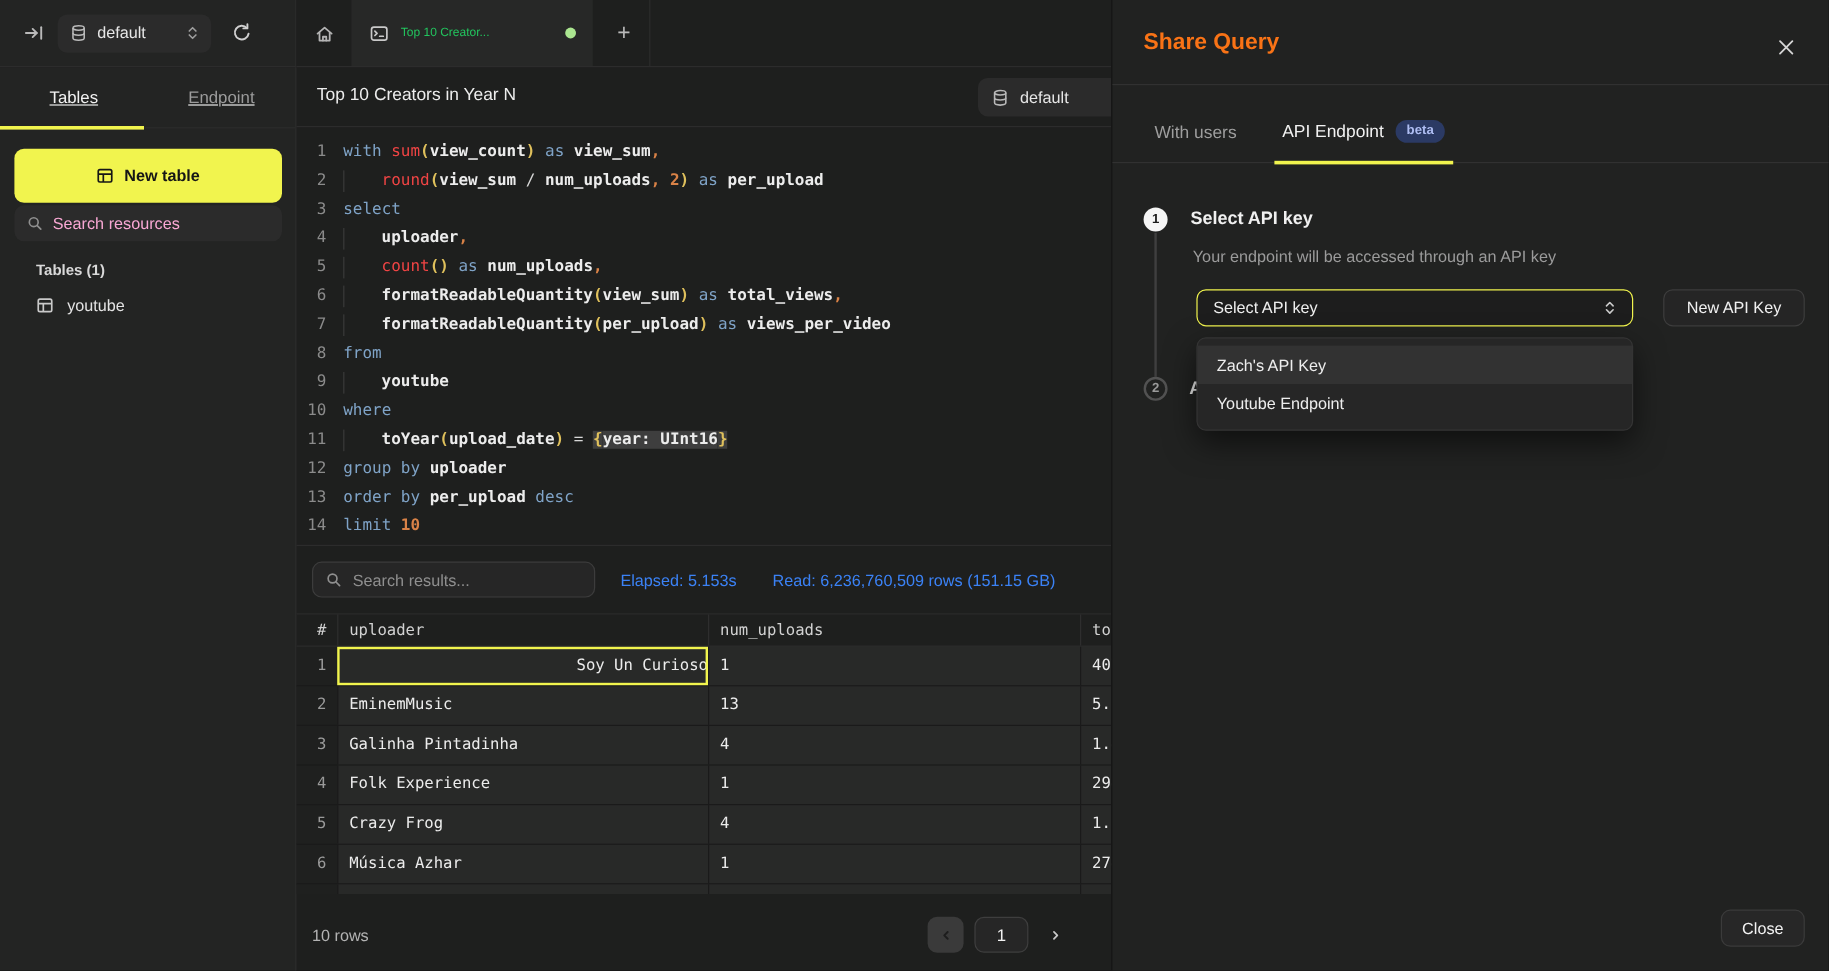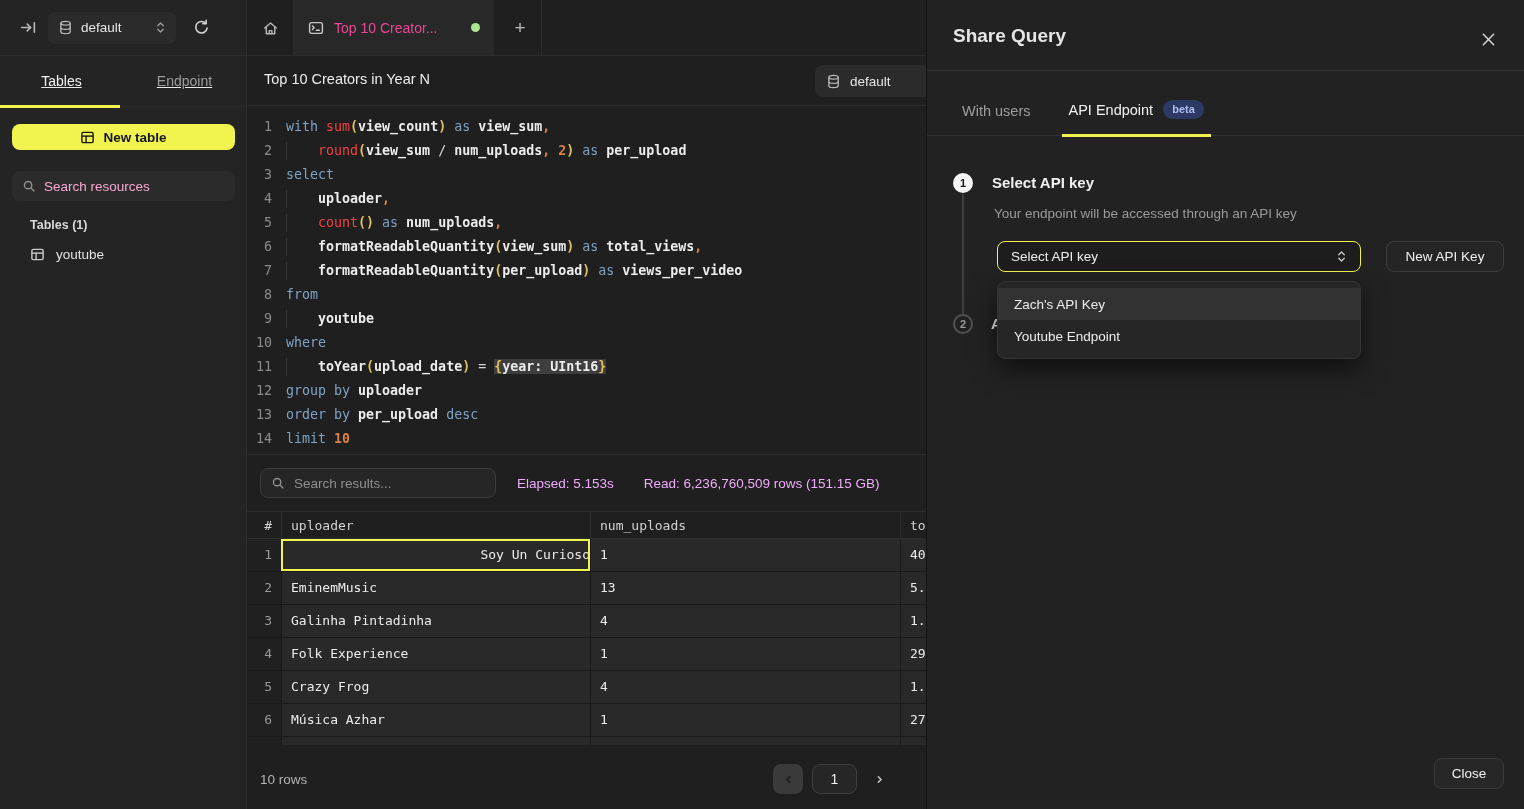--- a/index.html
+++ b/index.html
@@ -17,38 +17,38 @@
   .db-pill .lbl{color:#e6e6e6;font-size:13.5px;flex:1;}
   .refresh-btn{margin-left:12px;width:26px;height:26px;display:flex;align-items:center;justify-content:center;cursor:pointer;}
 
   
   .sidebar{position:absolute;left:0;top:56px;width:247px;height:753px;background:#232423;
     border-right:1px solid #2c2c2c;box-sizing:border-box;}
   .side-tabs{display:flex;height:50px;border-bottom:1px solid #2c2c2c;text-decoration:underline;}
   .side-tab{flex:1;display:flex;align-items:center;justify-content:center;font-size:14px;color:#9c9c9c;cursor:pointer;position:relative;}
   .side-tab.active{color:#f2f2f2;}
   .side-tab.active::after{content:'';position:absolute;left:0;right:3px;bottom:-2px;height:3px;background:var(--accent);}
-  .new-table-btn{position:absolute;left:12px;top:68px;width:223px;height:26px;background:var(--accent);
+  .new-table-btn{position:absolute;left:12px;top:68px;width:223px;height:45px;background:var(--accent);
     border-radius:8px;display:flex;align-items:center;justify-content:center;gap:8px;color:#161616;
     font-weight:bold;font-size:13.5px;cursor:pointer;}
   .new-table-btn .icon{color:#161616;}
   .side-search{position:absolute;left:12px;top:115px;width:223px;height:30px;background:#2b2b2b;border-radius:8px;
     display:flex;align-items:center;gap:8px;padding:0 10px;box-sizing:border-box;}
   .side-search .ph{color:#f9a8d4;font-size:13.5px;}
   .side-section{position:absolute;left:30px;top:162px;font-size:12.5px;font-weight:bold;color:#d9d9d9;}
   .table-item{position:absolute;left:0;top:183px;width:247px;height:30px;display:flex;align-items:center;gap:11px;
     padding-left:30px;box-sizing:border-box;cursor:pointer;font-size:13.5px;color:#e3e3e3;}
 
   
   .tabbar{position:absolute;left:247px;top:0;width:1277px;height:56px;background:#1e1f1e;border-bottom:1px solid #2c2c2c;box-sizing:border-box;}
   .home-btn{position:absolute;left:9px;top:14px;width:28px;height:28px;display:flex;align-items:center;justify-content:center;cursor:pointer;}
   .tabbar-div1{position:absolute;left:46px;top:0;width:1px;height:55px;background:#2c2c2c;}
   .query-tab{position:absolute;left:47px;top:0;width:200px;height:55px;background:#272827;display:flex;align-items:center;
     gap:10px;padding:0 14px;box-sizing:border-box;cursor:pointer;}
-  .query-tab .t-title{color:#ec4899;font-size:14px;flex:1;white-space:nowrap;overflow:hidden;}
+  .query-tab .t-title{color:#22c55e;font-size:10px;flex:1;white-space:nowrap;overflow:hidden;}
   .t-dot{width:9px;height:9px;border-radius:50%;background:var(--green);}
   .plus-btn{position:absolute;left:258px;top:13px;width:30px;height:30px;display:flex;align-items:center;justify-content:center;
     color:#b9b9b9;font-size:19px;cursor:pointer;font-weight:300;}
   .tabbar-div2{position:absolute;left:294px;top:0;width:1px;height:55px;background:#2c2c2c;}
 
   
   .query-header{position:absolute;left:247px;top:56px;width:1277px;height:50px;border-bottom:1px solid #2c2c2c;box-sizing:border-box;}
   .query-title{position:absolute;left:17px;top:15px;font-size:14.5px;color:#ededed;}
   .qh-db-pill{position:absolute;left:568px;top:9px;width:150px;height:32px;background:#2b2b2b;border-radius:8px;
     display:flex;align-items:center;gap:9px;padding:0 11px;box-sizing:border-box;cursor:pointer;font-size:13.5px;color:#e6e6e6;}
@@ -70,21 +70,21 @@
   .tok-pb{background:#3e3e3e;color:#dfc05c;font-weight:bold;}
   .tok-pt{background:#3e3e3e;color:#ececec;font-weight:bold;}
   .tok-in{display:inline-block;width:4ch;}
   .tok-in::before{content:'';position:absolute;left:0;top:3px;bottom:3px;width:1px;background:#3a3a3a;}
 
   
   .results-toolbar{position:absolute;left:247px;top:455px;width:1277px;height:56px;display:flex;align-items:center;}
   .res-search{margin-left:13px;width:236px;height:30px;background:#262626;border:1px solid #3c3c3c;border-radius:8px;
     display:flex;align-items:center;gap:9px;padding:0 10px;box-sizing:border-box;}
   .res-search .ph{color:#8f8f8f;font-size:13.5px;}
-  .stat{color:#f0abfc;font-size:13.5px;}
+  .stat{color:#3b82f6;font-size:13.5px;}
   .stat.elapsed{margin-left:21px;}
   .stat.read{margin-left:30px;}
 
   .rtable{position:absolute;left:247px;top:511px;width:1277px;height:234px;overflow:hidden;
     font-family:"DejaVu Sans Mono",monospace;font-size:13px;}
   .thead{display:flex;height:28px;line-height:28px;border-top:1px solid #2e2e2e;border-bottom:1px solid #2e2e2e;
     box-sizing:border-box;color:#d2d2d2;}
   .c0{width:34px;flex:none;text-align:right;padding-right:9px;box-sizing:border-box;}
   .c1{width:309px;flex:none;padding-left:9px;box-sizing:border-box;border-left:1px solid #2e2e2e;}
   .c2{width:310px;flex:none;padding-left:9px;box-sizing:border-box;border-left:1px solid #2e2e2e;}
@@ -99,21 +99,21 @@
   .pager{position:absolute;left:526px;top:19px;display:flex;align-items:center;gap:9px;}
   .pg-prev{width:30px;height:30px;background:#3a3a3a;border-radius:8px;display:flex;align-items:center;justify-content:center;color:#1d1d1d;cursor:default;}
   .pg-page{width:45px;height:30px;background:#262626;border:1px solid #3e3e3e;border-radius:8px;display:flex;
     align-items:center;justify-content:center;color:#f2f2f2;font-size:14px;cursor:pointer;box-sizing:border-box;}
   .pg-next{width:26px;height:30px;display:flex;align-items:center;justify-content:center;color:#c9c9c9;cursor:pointer;}
 
   
   .panel{position:absolute;left:926px;top:0;width:598px;height:809px;background:#212221;z-index:10;
     border-left:1px solid #141414;box-sizing:border-box;}
   .panel-header{position:relative;height:71px;border-bottom:1px solid #313131;box-sizing:border-box;}
-  .panel-title{position:absolute;left:26px;top:25px;font-size:19px;font-weight:bold;color:#e5e5e5;}
+  .panel-title{position:absolute;left:26px;top:25px;font-size:19px;font-weight:bold;color:#f97316;}
   .panel-close{position:absolute;left:550px;top:28px;width:22px;height:22px;display:flex;align-items:center;justify-content:center;cursor:pointer;color:#d5d5d5;}
   .panel-tabs{position:relative;height:65px;border-bottom:1px solid #313131;box-sizing:border-box;
     display:flex;align-items:flex-end;padding-left:35px;gap:38px;text-align:right;}
   .ptab{padding-bottom:16px;font-size:14.5px;color:#9e9e9e;cursor:pointer;position:relative;display:flex;align-items:center;gap:10px;}
   .ptab.active{color:#f2f2f2;}
   .ptab.active::after{content:'';position:absolute;left:-7px;right:-7px;bottom:-2px;height:3px;background:var(--accent);}
   .beta-badge{background:var(--badge-bg);color:var(--badge-fg);font-size:11px;font-weight:bold;
     padding:3px 9px;border-radius:10px;line-height:13px;}
 
   .step-circle{position:absolute;width:20px;height:20px;border-radius:50%;display:flex;align-items:center;justify-content:center;

